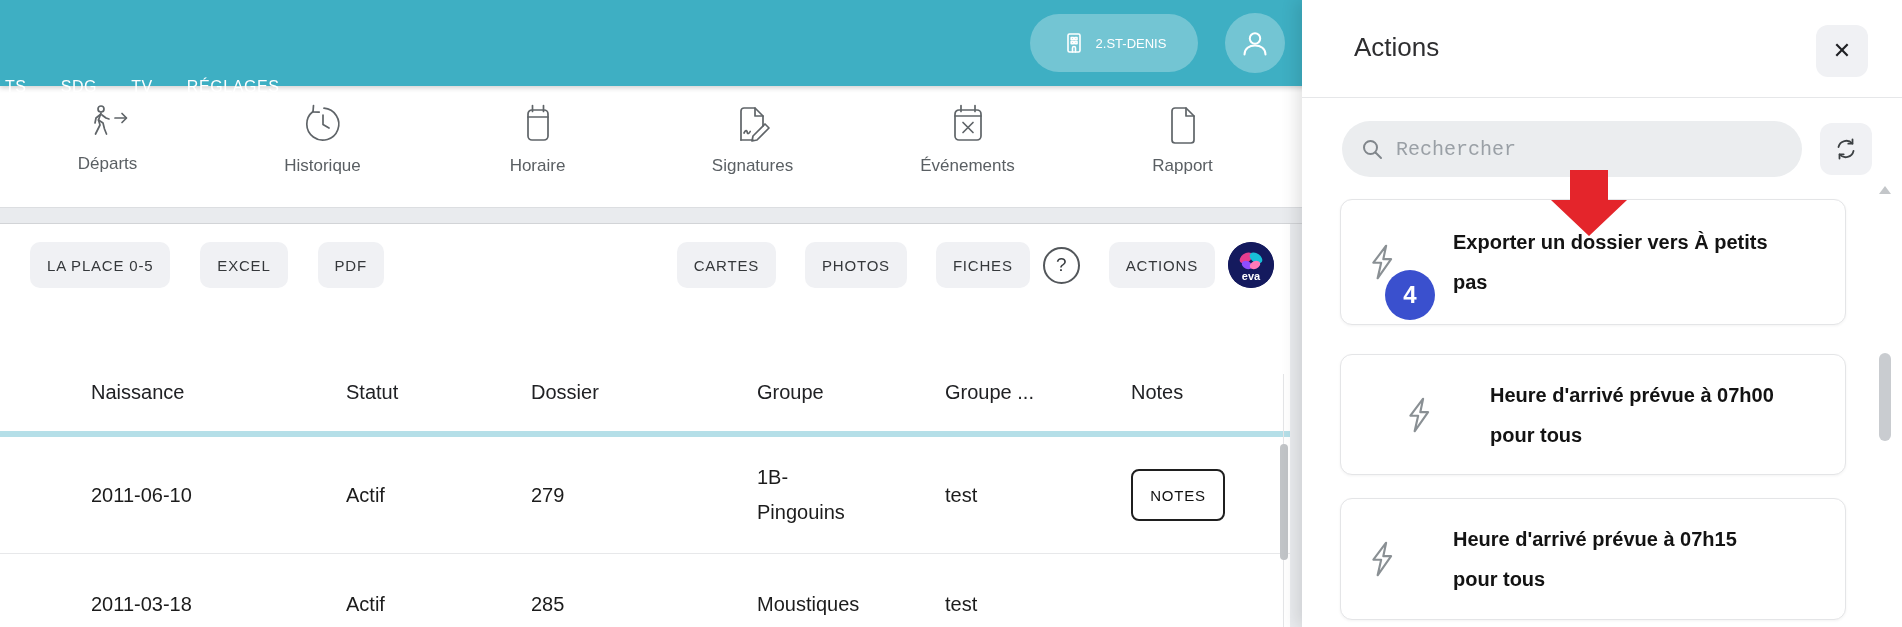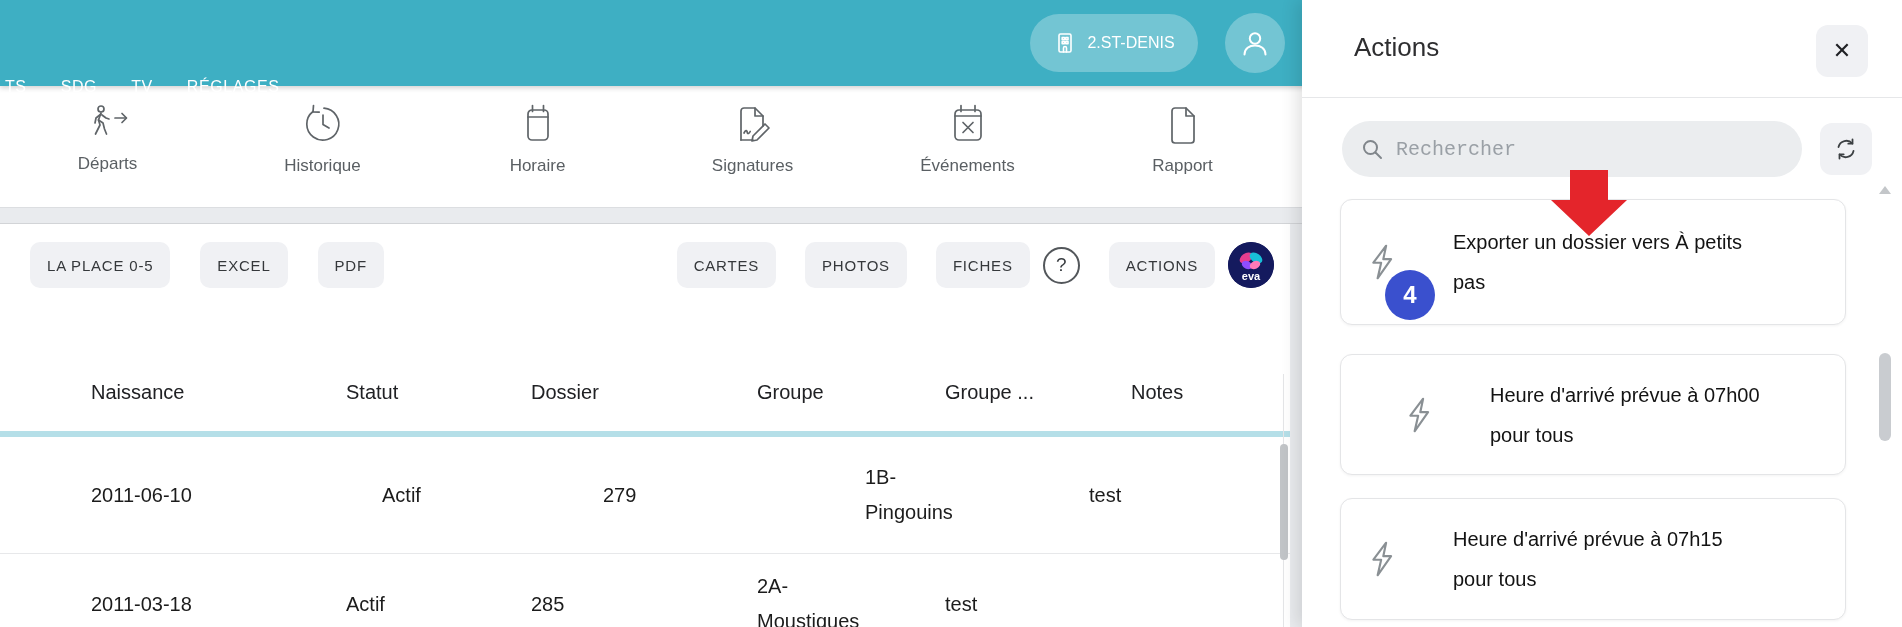--- a/index.html
+++ b/index.html
@@ -3,21 +3,21 @@
 <meta charset="utf-8">
 <style>
   * { margin:0; padding:0; box-sizing:border-box; }
   html,body { width:1902px; height:627px; overflow:hidden; }
   body { font-family:"Liberation Sans","DejaVu Sans",sans-serif; background:#eaecef; position:relative; }
 
   
   .navbar { position:absolute; left:0; top:0; width:1902px; height:86px; background:#3eafc3; box-shadow:0 2px 5px rgba(0,0,0,.18); z-index:5; }
   .nav-items { position:absolute; left:5px; top:0; height:86px; display:flex; align-items:center; gap:34px;margin-top:44px; }
   .nav-item { color:#fff; font-size:16px; font-weight:500; letter-spacing:.6px; cursor:pointer; white-space:nowrap; }
-  .site-badge { position:absolute; left:1030px; top:14px; width:168px; height:58px; border-radius:29px; background:rgba(255,255,255,.28); display:flex; align-items:center; justify-content:center; gap:10px; color:#fff; font-size:16px; font-weight:500; cursor:pointer; }
+  .site-badge { position:absolute; left:1030px; top:14px; width:168px; height:58px; border-radius:29px; background:rgba(255,255,255,.28); display:flex; align-items:center; justify-content:center; gap:10px; color:#fff; font-size:13px; font-weight:500; cursor:pointer; }
   .user-btn { position:absolute; left:1225px; top:13px; width:60px; height:60px; border-radius:50%; background:rgba(255,255,255,.28); display:flex; align-items:center; justify-content:center; cursor:pointer; }
 
   
   .icon-toolbar { position:absolute; left:0; top:86px; width:1604px; height:121px; background:#fff; }
   .tools { width:1290px; height:100%; display:flex; }
   .tool-item { flex:1; display:flex; flex-direction:column; align-items:center; padding-top:17px; gap:7px; cursor:pointer; }
   .tool-item svg { stroke:#5f6468; fill:none; stroke-width:1.7; stroke-linecap:round; stroke-linejoin:round; }
   .tool-label { font-size:17px; color:#5a5f63; }
 
   .gap-band { position:absolute; left:0; top:207px; width:1902px; height:17px; background:#e9ebee; border-top:1px solid #dcdee1; border-bottom:1px solid #d2d4d7; }
@@ -27,21 +27,21 @@
   .actionbar { position:absolute; left:14px; right:16px; top:18px; height:46px; display:flex; justify-content:space-between; align-items:center; }
   .bar-group { display:flex; align-items:center; gap:14px; }
   .bar-group.right { gap:13px; }
   .btn { height:46px; background:#f0f1f4; border-radius:10px; display:inline-flex; align-items:center; padding:0 17px; font-size:15px; font-weight:500; color:#35383b; letter-spacing:.8px; cursor:pointer; white-space:nowrap;margin-left:16px; }
   .help-btn { width:37px; height:37px; border-radius:50%; border:2px solid #53575b; color:#3a3e42; display:flex; align-items:center; justify-content:center; font-size:19px; cursor:pointer; background:#fff; }
   .eva-logo { width:46px; height:46px; border-radius:50%; background:#141a5e; display:flex; align-items:center; justify-content:center; cursor:pointer; overflow:hidden; }
 
   .thead { position:absolute; top:157px; left:91px; right:0; display:grid; grid-template-columns:255px 185px 226px 188px 186px 1fr; font-size:20px; font-weight:500; color:#202124; }
   .teal-line { position:absolute; top:207px; left:0; width:100%; height:6px; background:#b5dfe8; }
   .trow { position:absolute; left:91px; right:0; display:grid; grid-template-columns:255px 185px 226px 188px 186px 1fr; align-items:center; font-size:20px; color:#1c1c1c; }
-  .trow-1 { top:213px; height:116px;gap:36px; }
+  .trow-1 { top:213px; height:116px; }
   .row-divider { position:absolute; top:329px; left:0; right:0; height:1px; background:#e7e8ea; }
   .trow-2 { top:330px; height:100px; }
   .cell-lines span { display:block; line-height:35px; }
   .notes-btn { width:94px; height:52px; border:2px solid #1f1f1f; border-radius:8px; background:#fff; display:flex; align-items:center; justify-content:center; font-size:15px; font-weight:500; letter-spacing:.8px; color:#111; cursor:pointer; }
   .table-track { position:absolute; left:1283px; top:150px; bottom:0; width:1px; background:#e4e5e7; }
   .table-thumb { position:absolute; left:1280px; top:220px; width:8px; height:116px; background:#c1c4c7; border-radius:4px; cursor:pointer; }
 
   
   .panel { position:absolute; left:1302px; top:0; width:600px; height:627px; background:#fff; box-shadow:-5px 0 16px rgba(0,0,0,.12); z-index:10; }
   .panel-title { position:absolute; left:52px; top:32px; font-size:26px; color:#2e2e30; }
@@ -50,21 +50,21 @@
   .search-pill { position:absolute; left:40px; top:121px; width:460px; height:56px; background:#ebedef; border-radius:28px; display:flex; align-items:center; padding:0 18px; gap:12px; }
   .search-pill input { border:none; outline:none; background:transparent; font-size:20px; color:#6d28d9; width:100%; font-family:Liberation Mono, monospace; }
   .search-pill input::placeholder { color:#9aa0a6; }
   .refresh-btn { position:absolute; left:518px; top:123px; width:52px; height:52px; background:#f0f1f4; border-radius:12px; display:flex; align-items:center; justify-content:center; cursor:pointer; }
   .card { position:absolute; left:38px; width:506px; background:#fff; border:1px solid #e4e5e7; border-radius:12px; box-shadow:0 1px 3px rgba(0,0,0,.05); display:flex; align-items:center; cursor:pointer; }
   .card-1 { top:199px; height:126px; }
   .card-2 { top:354px; height:121px;padding-left:37px; }
   .card-3 { top:498px; height:122px; }
   .bolt-wrap { margin-left:26px; width:34px; flex:none; display:flex; }
   .bolt-wrap svg { stroke:#8a9094; fill:none; stroke-width:1.5; stroke-linejoin:round; stroke-linecap:round; }
-  .card-text { margin-left:52px; font-size:20px; font-weight:400; color:#131313; line-height:40px; }
+  .card-text { margin-left:52px; font-size:20px; font-weight:700; color:#131313; line-height:40px; }
   .card-text span { display:block; }
   .count-badge { position:absolute; left:44px; top:70px; width:50px; height:50px; border-radius:50%; background:#3a50ce; color:#fff; font-size:24px; font-weight:700; display:flex; align-items:center; justify-content:center; z-index:2; }
   .red-arrow { position:absolute; left:249px; top:170px; z-index:3; pointer-events:none; }
   .panel-scroll-arrow { position:absolute; left:577px; top:186px; width:0; height:0; border-left:6px solid transparent; border-right:6px solid transparent; border-bottom:8px solid #c3c6c9; }
   .panel-scroll-thumb { position:absolute; left:577px; top:353px; width:12px; height:88px; background:#c9ccd0; border-radius:6px; cursor:pointer; }
 </style>
 </head>
 <body>
 
 <div class="navbar">
@@ -222,21 +222,20 @@
     </span>
   </div>
 
   <div class="row-divider"></div>
 
   <div class="trow trow-2">
     <span>2011-03-18</span>
     <span>Actif</span>
     <span>285</span>
     <span class="cell-lines">
-        <span>2A-</span>
         <span>Moustiques</span>
       </span>
     <span>test</span>
     <span></span>
   </div>
 
   <div class="table-track"></div>
   <div class="table-thumb"></div>
 </div>
 

